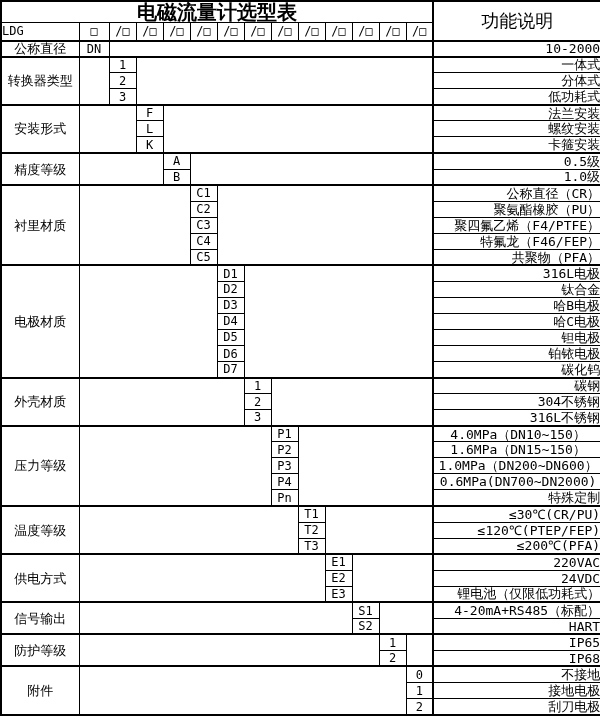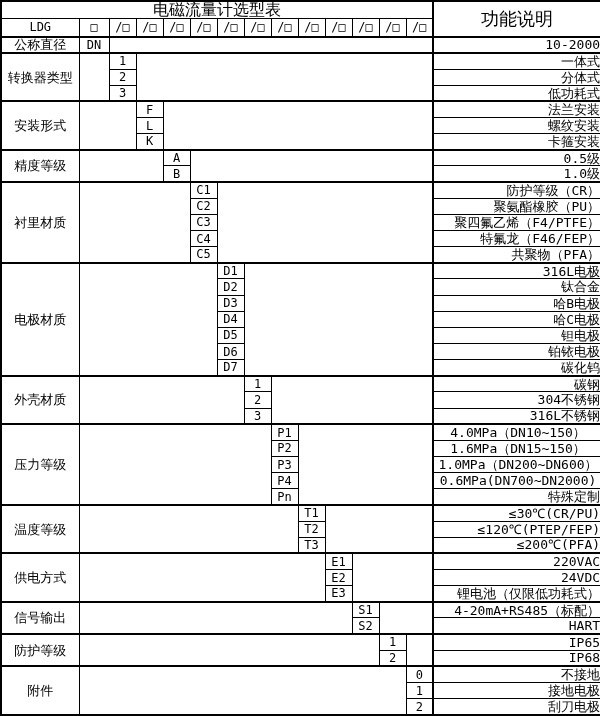--- a/index.html
+++ b/index.html
@@ -10,25 +10,25 @@
     font-family:"DejaVu Sans Mono","Liberation Mono",monospace;
   }
   td{
     border:1px solid #000000;padding:0;margin:0;
     font-size:12px;line-height:1;text-align:center;vertical-align:middle;
     overflow:hidden;white-space:nowrap;
   }
   table{border:2px solid #000000;}
   tr.bs > td{border-top:2px solid #000000;}
   td.fn,td.fnhead{border-left:2px solid #000000;}
-  td.title{font-weight:normal;font-size:16px;}
+  td.title{font-weight:bold;font-size:20px;}
   td.fnhead{font-size:18px;}
   td.cat{font-size:13px;}
   td.fn{font-size:13px;text-align:right;}
-  td.ldg{text-align:center;padding-left:0;}
+  td.ldg{text-align:left;padding-left:0;}
   td.left{text-align:center;padding-left:2px;}
   tr{height:16px;}
   tr.rt{height:17px;}
   tr.rm{height:18px;}
 </style>
 </head>
 <body>
 
 <table>
   <colgroup>
@@ -121,21 +121,21 @@
   <tr>
     <td class="code">B</td>
     <td class="fn">1.0级</td>
   </tr>
 
   <tr class="bs">
     <td class="cat" rowspan="5">衬里材质</td>
     <td rowspan="5" colspan="4"></td>
     <td class="code">C1</td>
     <td rowspan="5" colspan="8"></td>
-    <td class="fn">防护等级（CR）</td>
+    <td class="fn">公称直径（CR）</td>
   </tr>
   <tr>
     <td class="code">C2</td>
     <td class="fn">聚氨酯橡胶（PU）</td>
   </tr>
   <tr>
     <td class="code">C3</td>
     <td class="fn">聚四氟乙烯（F4/PTFE）</td>
   </tr>
   <tr>

